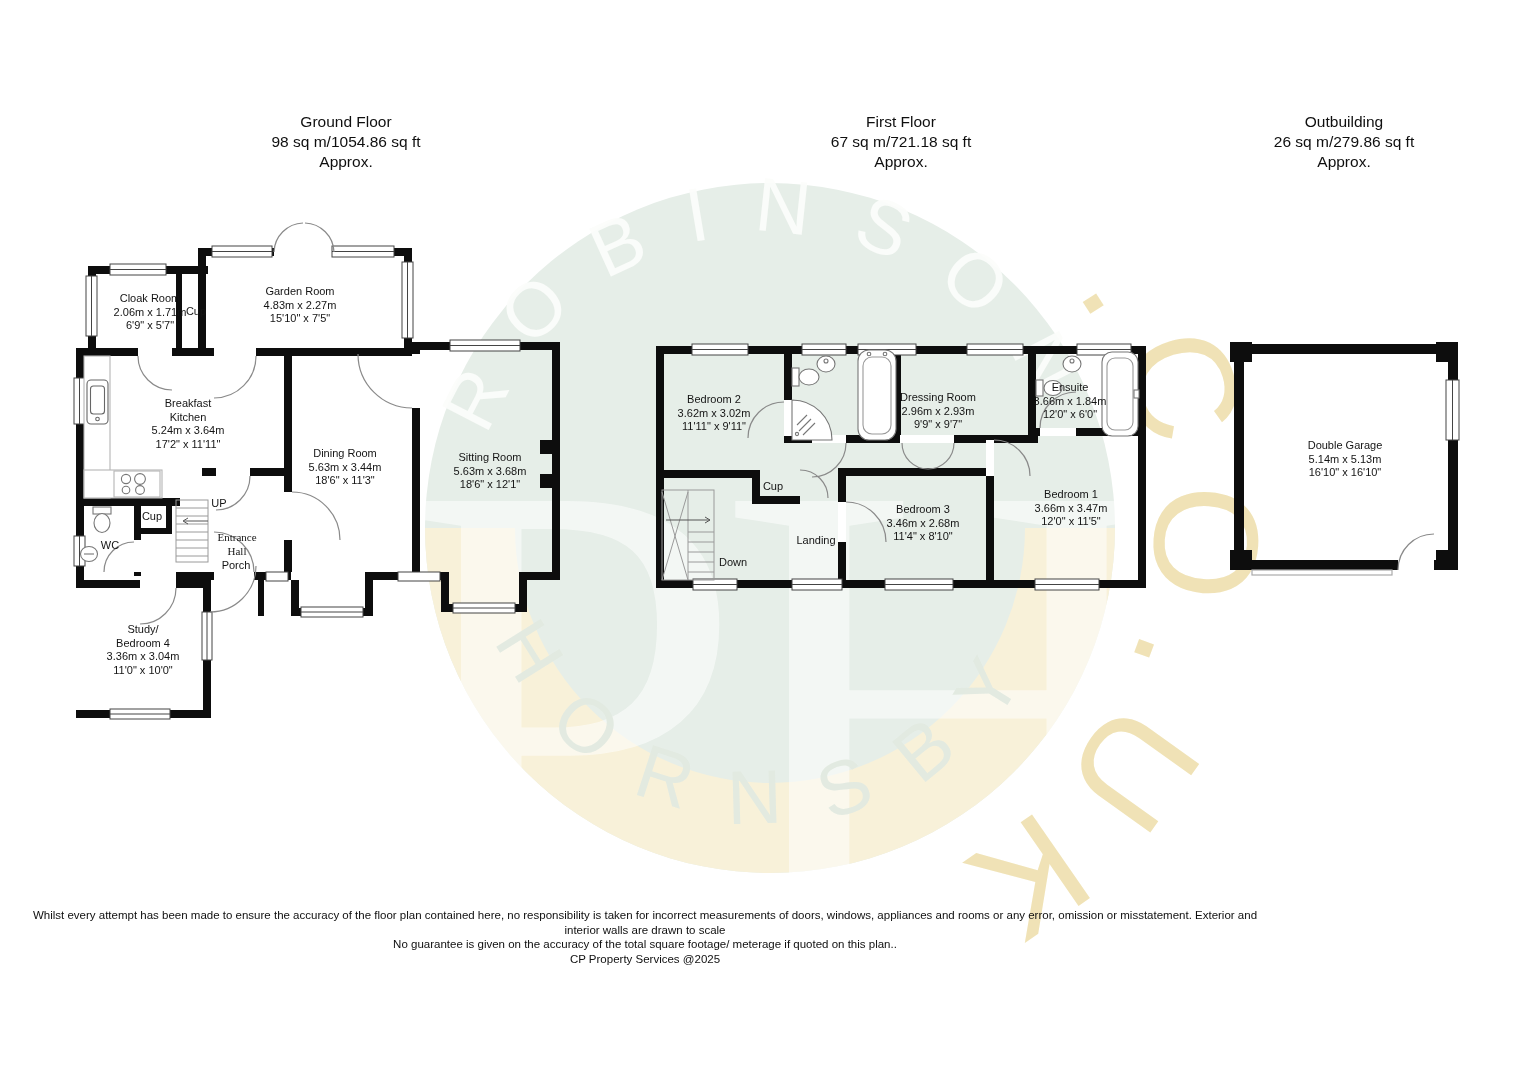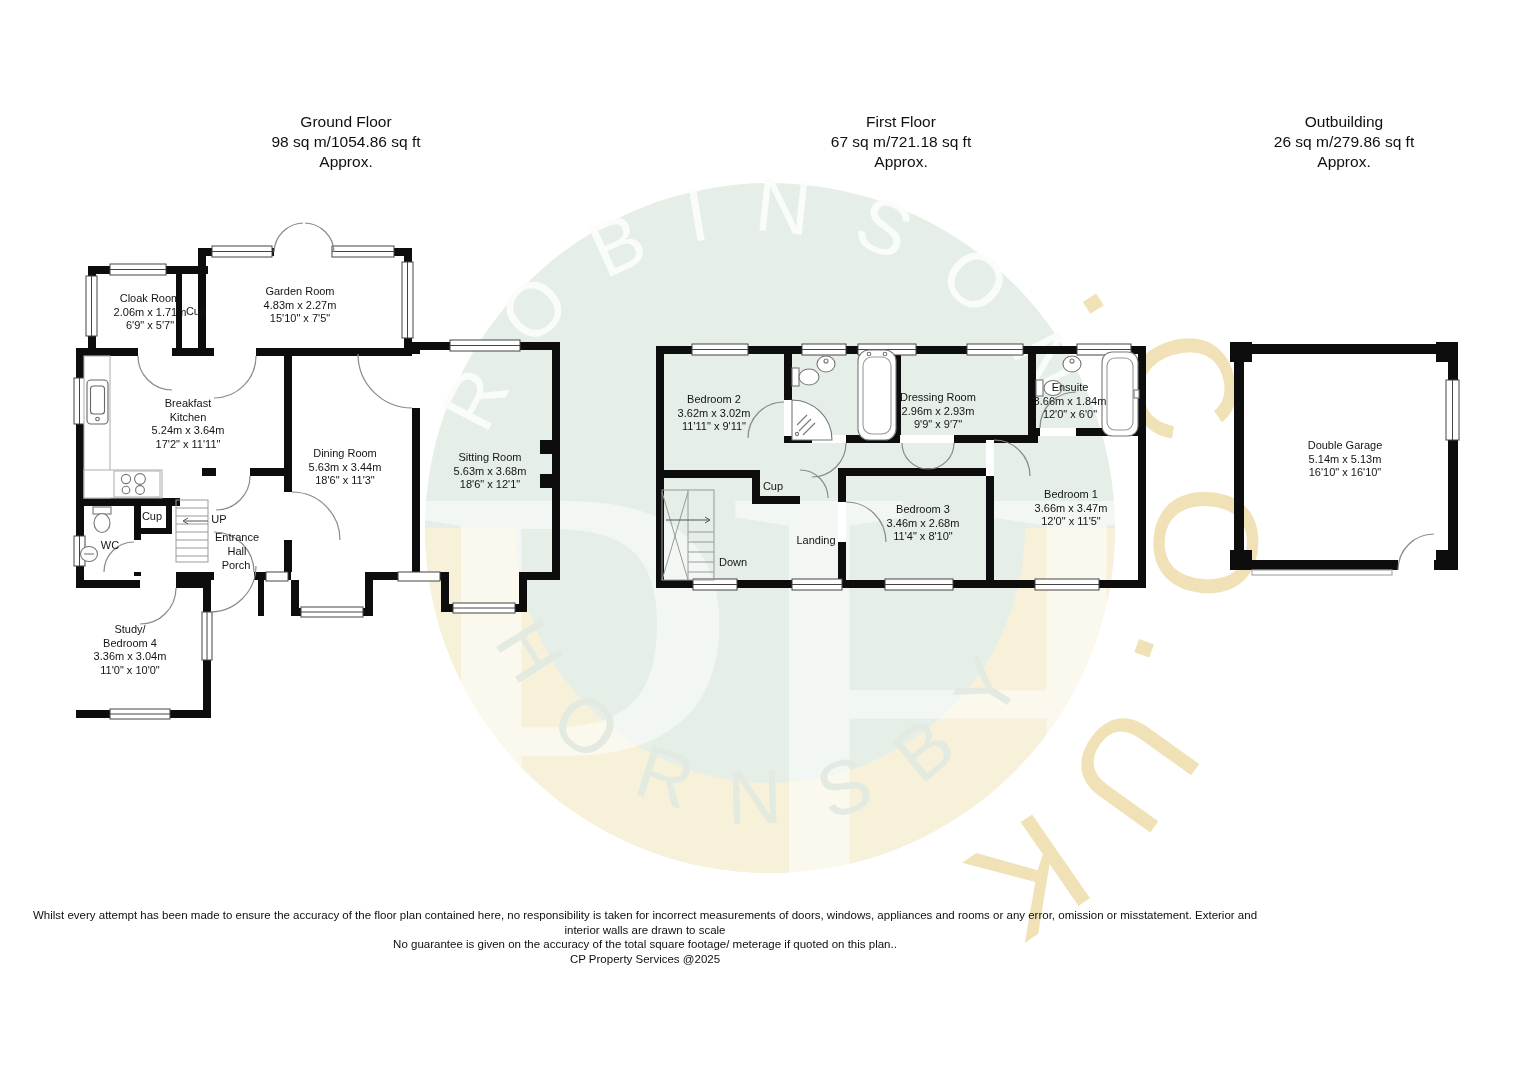--- a/index.html
+++ b/index.html
@@ -373,27 +373,27 @@
   <div>5.63m x 3.44m</div>
   <div>18'6" x 11'3"</div>
 </div>
 <div class="room-label" style="left:490px;top:471px;">
   <div>Sitting Room</div>
   <div>5.63m x 3.68m</div>
   <div>18'6" x 12'1"</div>
 </div>
 <div class="small-label" style="left:110px;top:546px;">WC</div>
 <div class="small-label" style="left:152px;top:517px;">Cup</div>
-<div class="small-label" style="left:219px;top:520px;">UP</div>
-<div class="small-label" style="left:237px;top:544px;">
+<div class="small-label" style="left:219px;top:504px;">UP</div>
+<div class="small-label" style="left:237px;top:544px;font-family:Liberation Serif, serif;">
   <div>Entrance</div>
   <div>Hall</div>
 </div>
 <div class="small-label" style="left:236px;top:566px;">Porch</div>
-<div class="room-label" style="left:130px;top:650px;">
+<div class="room-label" style="left:143px;top:650px;">
   <div>Study/</div>
   <div>Bedroom 4</div>
   <div>3.36m x 3.04m</div>
   <div>11'0" x 10'0"</div>
 </div>
 
 <div class="room-label" style="left:714px;top:413px;">
   <div>Bedroom 2</div>
   <div>3.62m x 3.02m</div>
   <div>11'11" x 9'11"</div>

